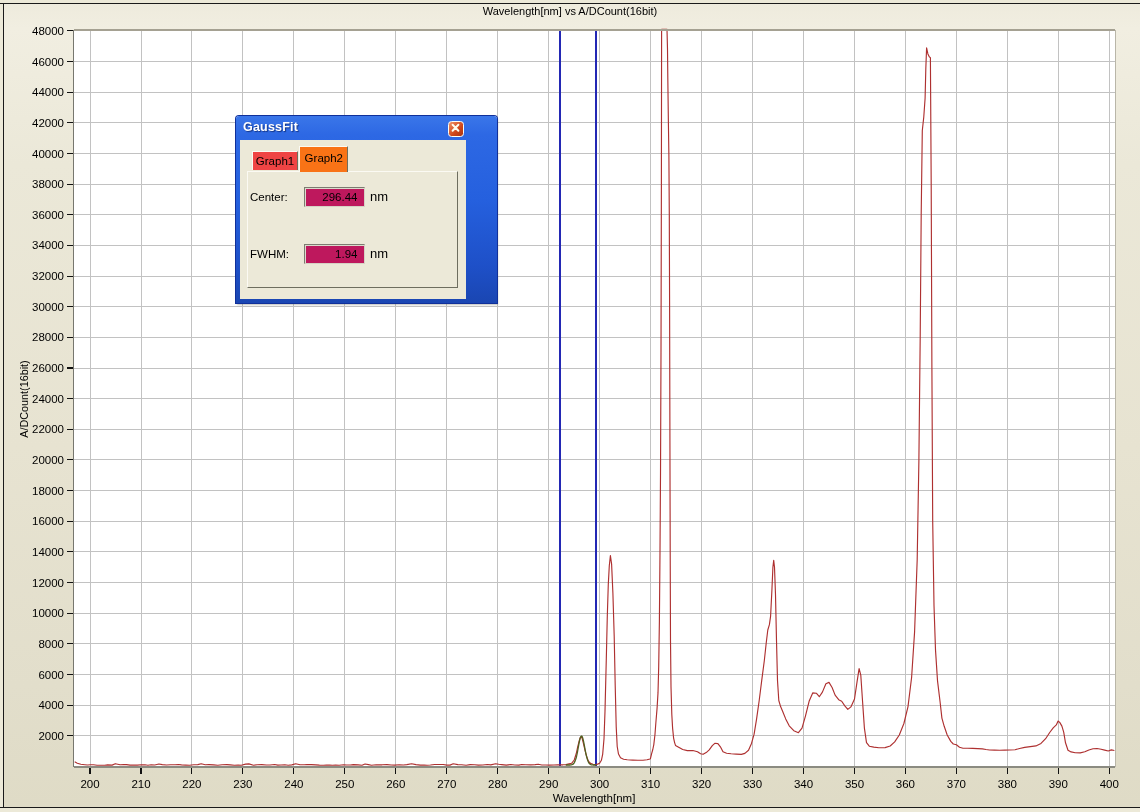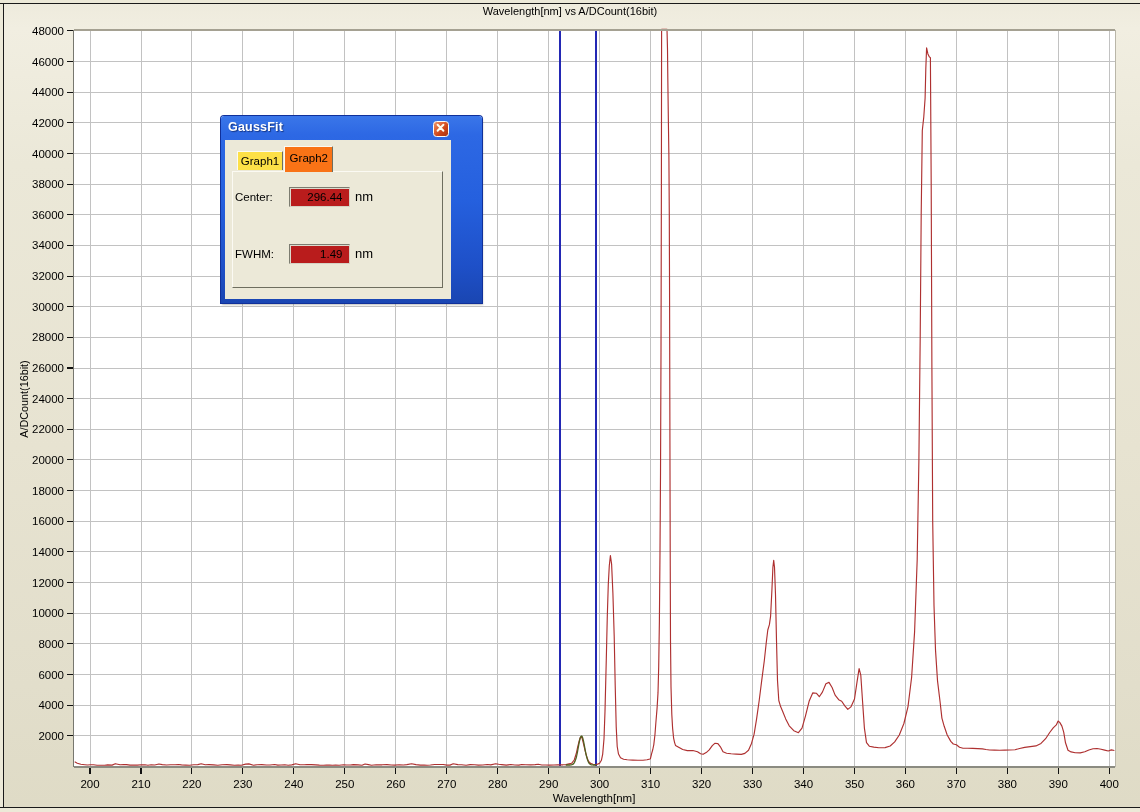--- a/index.html
+++ b/index.html
@@ -1,39 +1,39 @@
 <!DOCTYPE html>
 <html><head><meta charset="utf-8"><style>
 *{margin:0;padding:0;box-sizing:border-box}
 html,body{width:1140px;height:812px;overflow:hidden}
 body{position:relative;background:#ece9d8;font-family:"Liberation Sans",sans-serif}
 #panel{position:absolute;left:3.5px;top:4px;width:1136.5px;height:802.5px;
  background:linear-gradient(180deg,#eeebdd 0%,#f1eee1 3%,#ebe8d8 20%,#e7e3d1 55%,#e2decb 85%,#dfdbc6 100%)}
 #bt{position:absolute;left:0;top:2.7px;width:1140px;height:1.6px;background:#1a1a1a}
 #bl{position:absolute;left:2.6px;top:2.7px;width:1.2px;height:805px;background:#1a1a1a}
 #bb{position:absolute;left:0;top:806.6px;width:1140px;height:1.7px;background:#1a1a1a}
-.dlg{position:absolute;left:221px;top:116px;width:261px;height:186.5px;border-radius:3px 3px 0 0;
+.dlg{position:absolute;left:236px;top:116px;width:261px;height:186.5px;border-radius:3px 3px 0 0;
  background:linear-gradient(180deg,#3a76e9 0%,#2d68e4 10%,#2560de 45%,#1e50c8 80%,#1a46b2 100%);
  box-shadow:0 0 0 1px #10309a, 1px 2px 2px rgba(100,100,90,.4)}
 .dtitle{position:absolute;left:7px;top:4px;color:#ffffff;font-weight:bold;font-size:12.5px;
  text-shadow:1px 1px 1px rgba(10,30,90,.7);letter-spacing:.2px}
 .dclose{position:absolute;left:212px;top:5px;width:16px;height:15.5px;border:1.6px solid #fdfdf6;border-radius:3.5px;
  background:linear-gradient(135deg,#ef9a6e 0%,#e06a3c 30%,#cc4418 62%,#a93511 100%);
  }
 .dclient{position:absolute;left:4px;top:24px;width:226px;height:158.5px;background:#ece9d8}
 .dpage{position:absolute;left:6.5px;top:30.5px;width:211.5px;height:117px;background:#ece9d8;
  border-top:1.4px solid #fbfaf3;border-left:1.4px solid #fbfaf3;
  border-right:1.6px solid #6e6e5f;border-bottom:1.6px solid #6e6e5f}
-.tab{position:absolute;background:#fde047;border-top:1.4px solid #fbfaf3;border-left:1.4px solid #fbfaf3;
+.tab{position:absolute;background:#ef4444;border-top:1.4px solid #fbfaf3;border-left:1.4px solid #fbfaf3;
  border-right:1.5px solid #6e6e5f;font-size:11.5px;text-align:center;color:#000}
 .tab1{left:12px;top:11.3px;width:46px;height:19.2px;line-height:19px}
 .tab2{left:59.3px;top:6.1px;width:49px;height:25.5px;line-height:22px;background:#f97316}
 .frow{position:absolute;left:0;width:226px;height:18.5px}
 .flab{position:absolute;left:10px;width:61px;font-size:11.5px;line-height:18.5px;color:#000}
-.fbox{position:absolute;left:64px;top:-1px;width:60.5px;height:20px;background:#b91c1c;
+.fbox{position:absolute;left:64px;top:-1px;width:60.5px;height:20px;background:#be185d;
  border:1.3px solid #7c7c70;border-bottom-color:#d5d2c4;border-right-color:#d5d2c4;
  box-shadow:inset 1px 1px 0 #dcdacd;
  font-size:11.5px;text-align:right;line-height:18px;padding-right:6px;color:#000}
 .funit{position:absolute;left:130px;top:0;font-size:13px;line-height:18.5px;color:#000}
 </style></head>
 <body>
 <div id="panel"></div>
 <div id="bt"></div>
 <div id="bl"></div>
 <div id="bb"></div>
@@ -207,16 +207,16 @@
   <div class="dpage"></div>
   <div class="tab tab1">Graph1</div>
   <div class="tab tab2">Graph2</div>
   <div class="frow" style="top:48px">
         <span class="flab">Center:</span>
         <span class="fbox">296.44</span>
         <span class="funit">nm</span>
       </div>
   <div class="frow" style="top:105px">
         <span class="flab">FWHM:</span>
-        <span class="fbox">1.49</span>
+        <span class="fbox">1.94</span>
         <span class="funit">nm</span>
       </div>
  </div>
 </div>
 </body></html>

